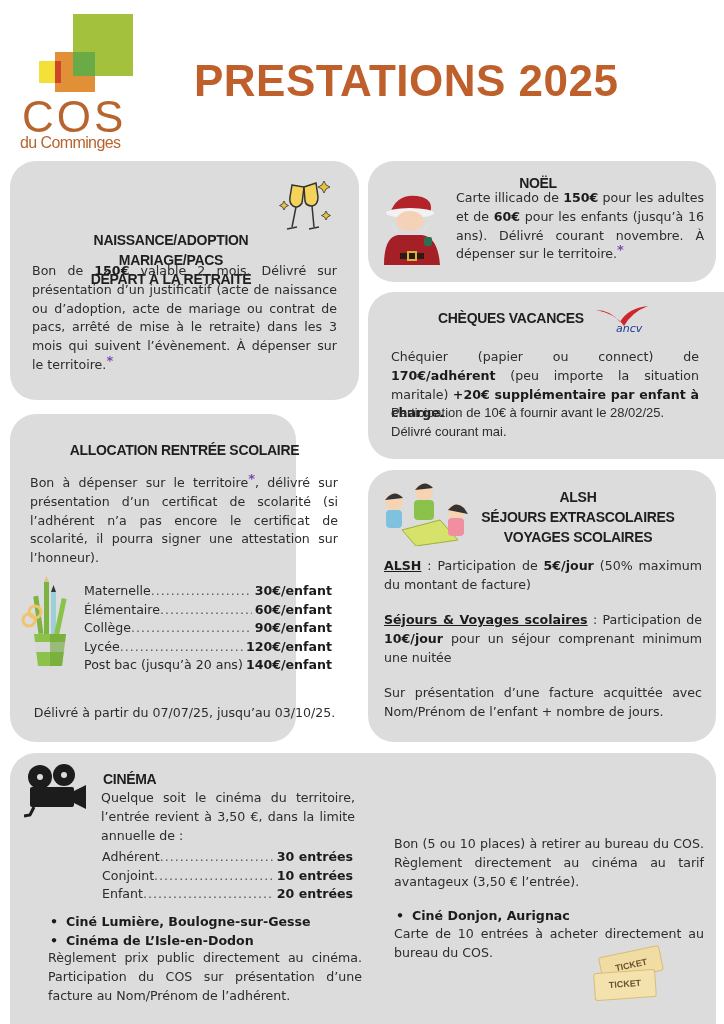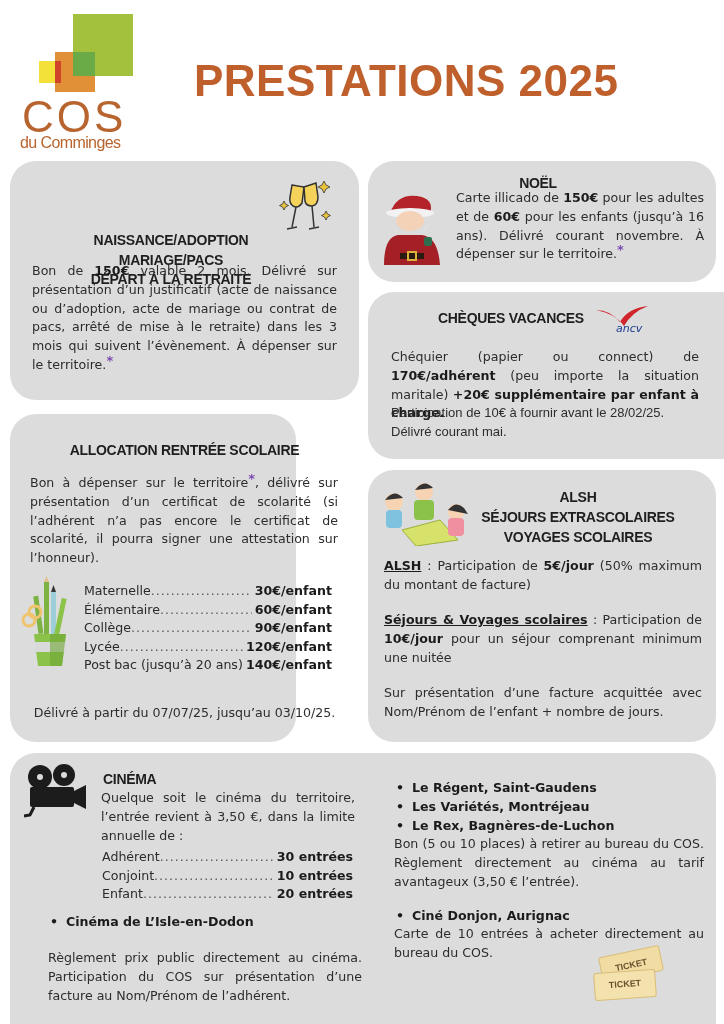--- a/index.html
+++ b/index.html
@@ -192,29 +192,25 @@
         <span class="dots"></span>
         <span class="val">10 entrées</span>
       </div>
     <div class="rate-row">
         <span class="lbl">Enfant </span>
         <span class="dots"></span>
         <span class="val">20 entrées</span>
       </div>
   </div>
   <ul class="cine" style="position:absolute;left:34px;top:159px;">
+    <li>Ciné Lumière, Boulogne-sur-Gesse</li>
     <li>Cinéma de L’Isle-en-Dodon</li>
   </ul>
   <p class="txt" style="position:absolute;left:38px;top:196px;width:314px;">Règlement prix public directement au cinéma. Participation du COS sur présentation d’une facture au Nom/Prénom de l’adhérent.</p>
 
-  <ul class="cine" style="position:absolute;left:380px;top:25px;">
-    <li>Le Régent, Saint-Gaudens</li>
-    <li>Les Variétés, Montréjeau</li>
-    <li>Le Rex, Bagnères-de-Luchon</li>
-  </ul>
   <p class="txt" style="position:absolute;left:384px;top:82px;width:310px;">Bon (5 ou 10 places) à retirer au bureau du COS. Règlement directement au cinéma au tarif avantageux (3,50 € l’entrée).</p>
 
   <ul class="cine" style="position:absolute;left:380px;top:153px;">
     <li>Ciné Donjon, Aurignac</li>
   </ul>
   <p class="txt" style="position:absolute;left:384px;top:172px;width:310px;">Carte de 10 entrées à acheter directement au bureau du COS.</p>
 
   <div style="position:absolute;left:580px;top:198px;width:80px;height:50px;">
     <div style="position:absolute;left:10px;top:0;width:62px;height:26px;background:#f1dca3;border:1px solid #d8bd78;border-radius:3px;transform:rotate(-12deg);font-family:'Liberation Sans',sans-serif;font-weight:bold;font-size:9px;color:#6b5330;text-align:center;line-height:26px;">TICKET</div>
     <div style="position:absolute;left:4px;top:20px;width:62px;height:28px;background:#f4e2ae;border:1px solid #d8bd78;border-radius:3px;transform:rotate(-4deg);font-family:'Liberation Sans',sans-serif;font-weight:bold;font-size:9px;color:#6b5330;text-align:center;line-height:24px;">TICKET</div>

